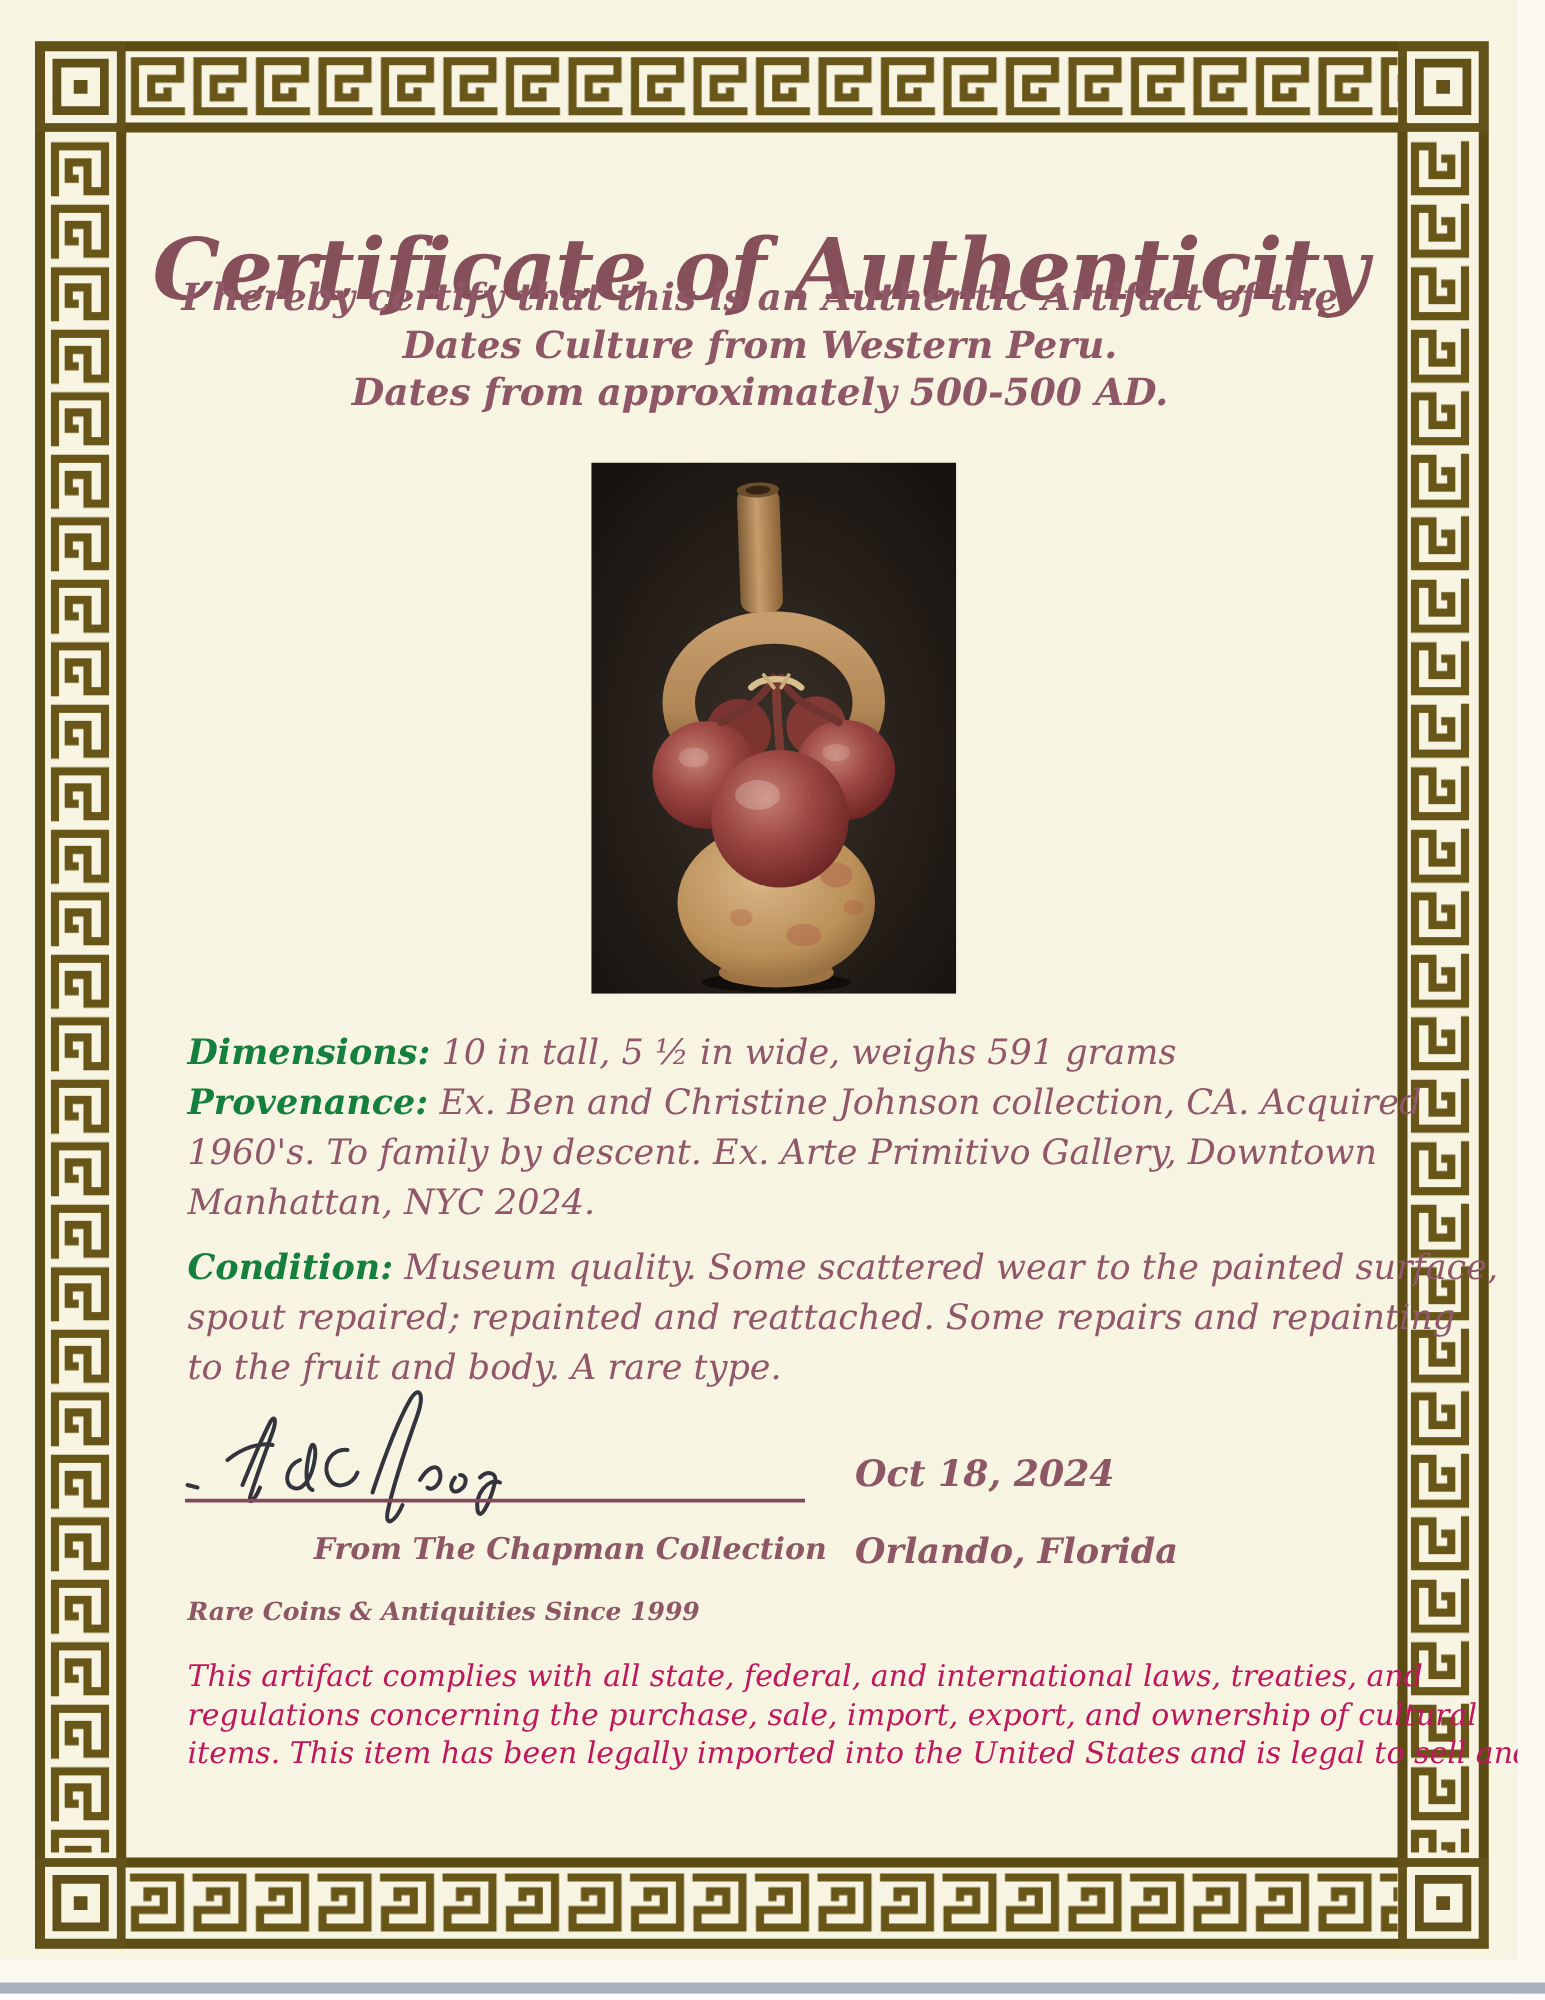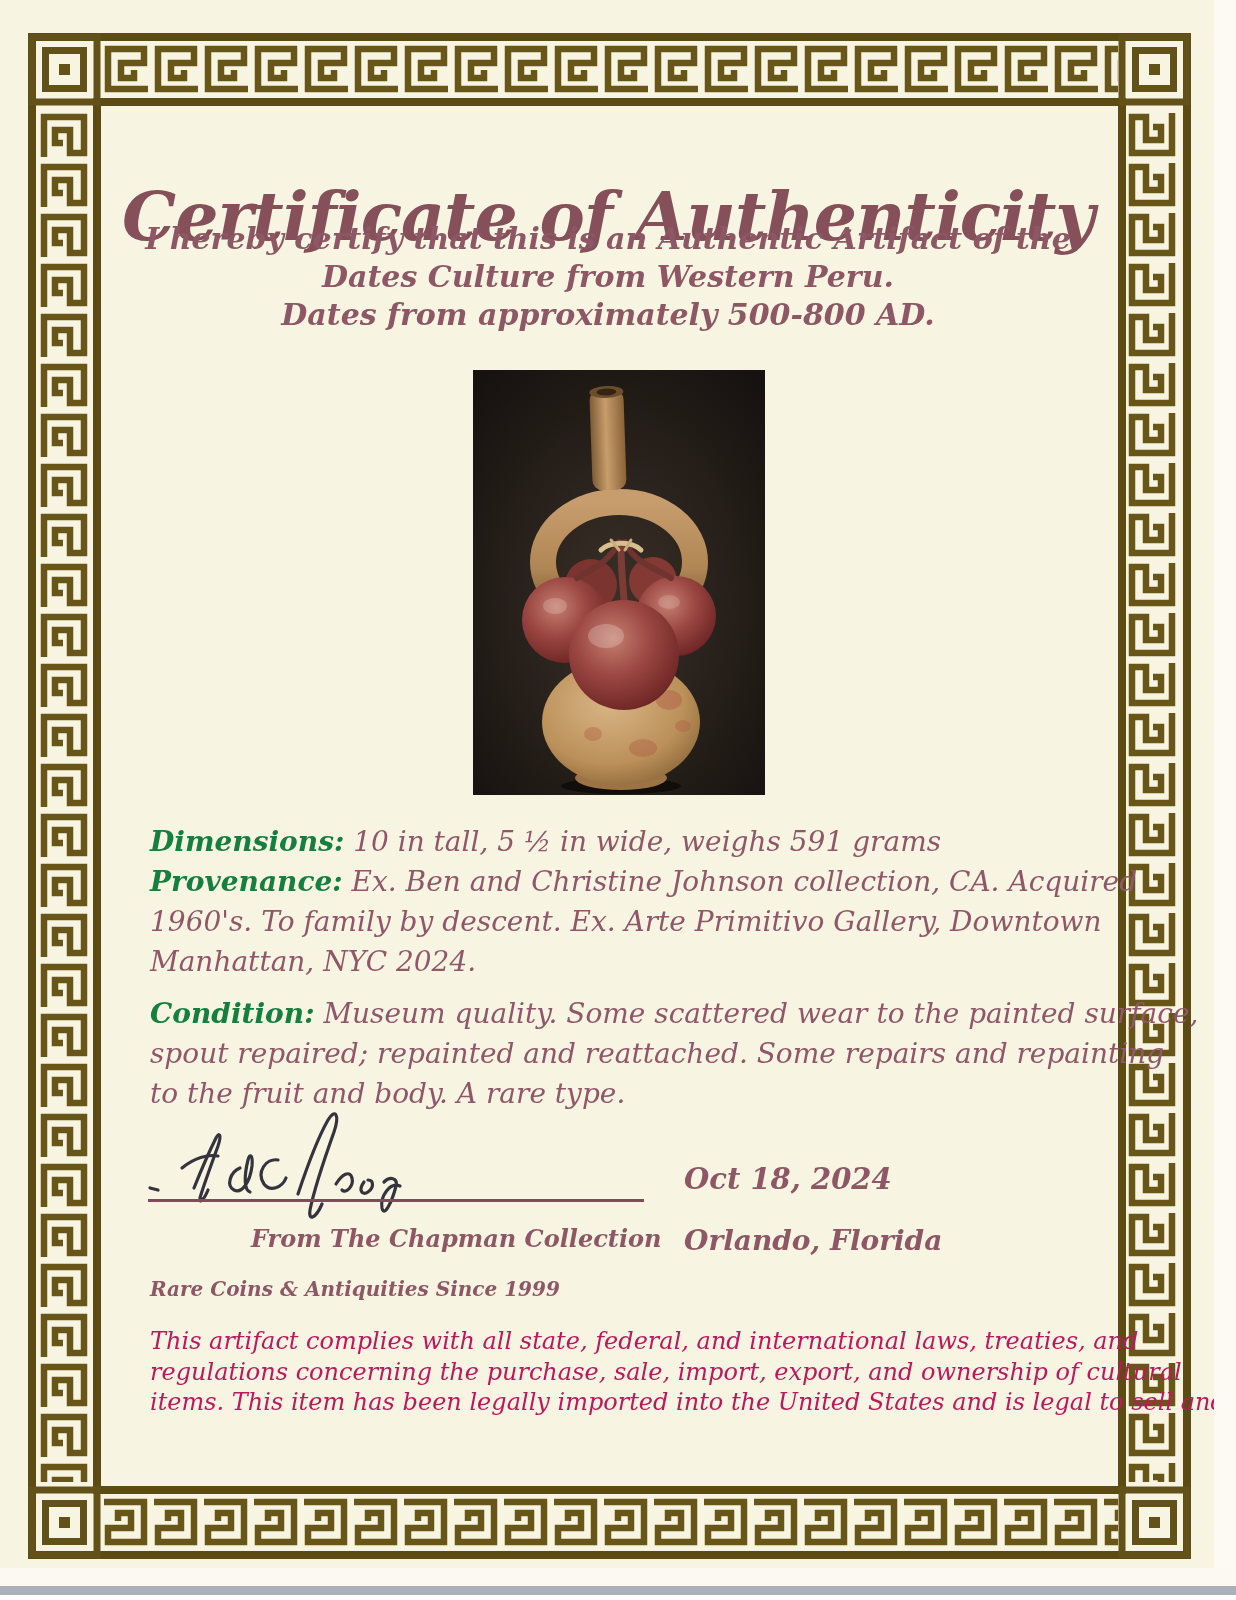--- a/index.html
+++ b/index.html
@@ -82,21 +82,21 @@
     <use href="#gkCorner" transform="translate(1118,33)"></use>
     <use href="#gkCorner" transform="translate(28,1486)"></use>
     <use href="#gkCorner" transform="translate(1118,1486)"></use>
   </svg>
 
   <h1 class="title">Certificate of Authenticity</h1>
 
   <div class="intro">
     <div class="line">I hereby certify that this is an Authentic Artifact of the</div>
     <div class="line">Dates Culture from Western Peru.</div>
-    <div class="line">Dates from approximately 500-800 AD.</div>
+    <div class="line">Dates from approximately 500-500 AD.</div>
   </div>
 
   <svg class="photo" width="292" height="425" viewBox="0 0 292 425" aria-hidden="true">
     <defs>
       <radialGradient id="bgGlow" cx="50%" cy="55%" r="70%">
         <stop offset="0%" stop-color="#3a3028"></stop>
           <stop offset="70%" stop-color="#211b16"></stop>
           <stop offset="100%" stop-color="#161210"></stop>
       </radialGradient>
       <linearGradient id="tanTube" x1="0" y1="0" x2="1" y2="0">

